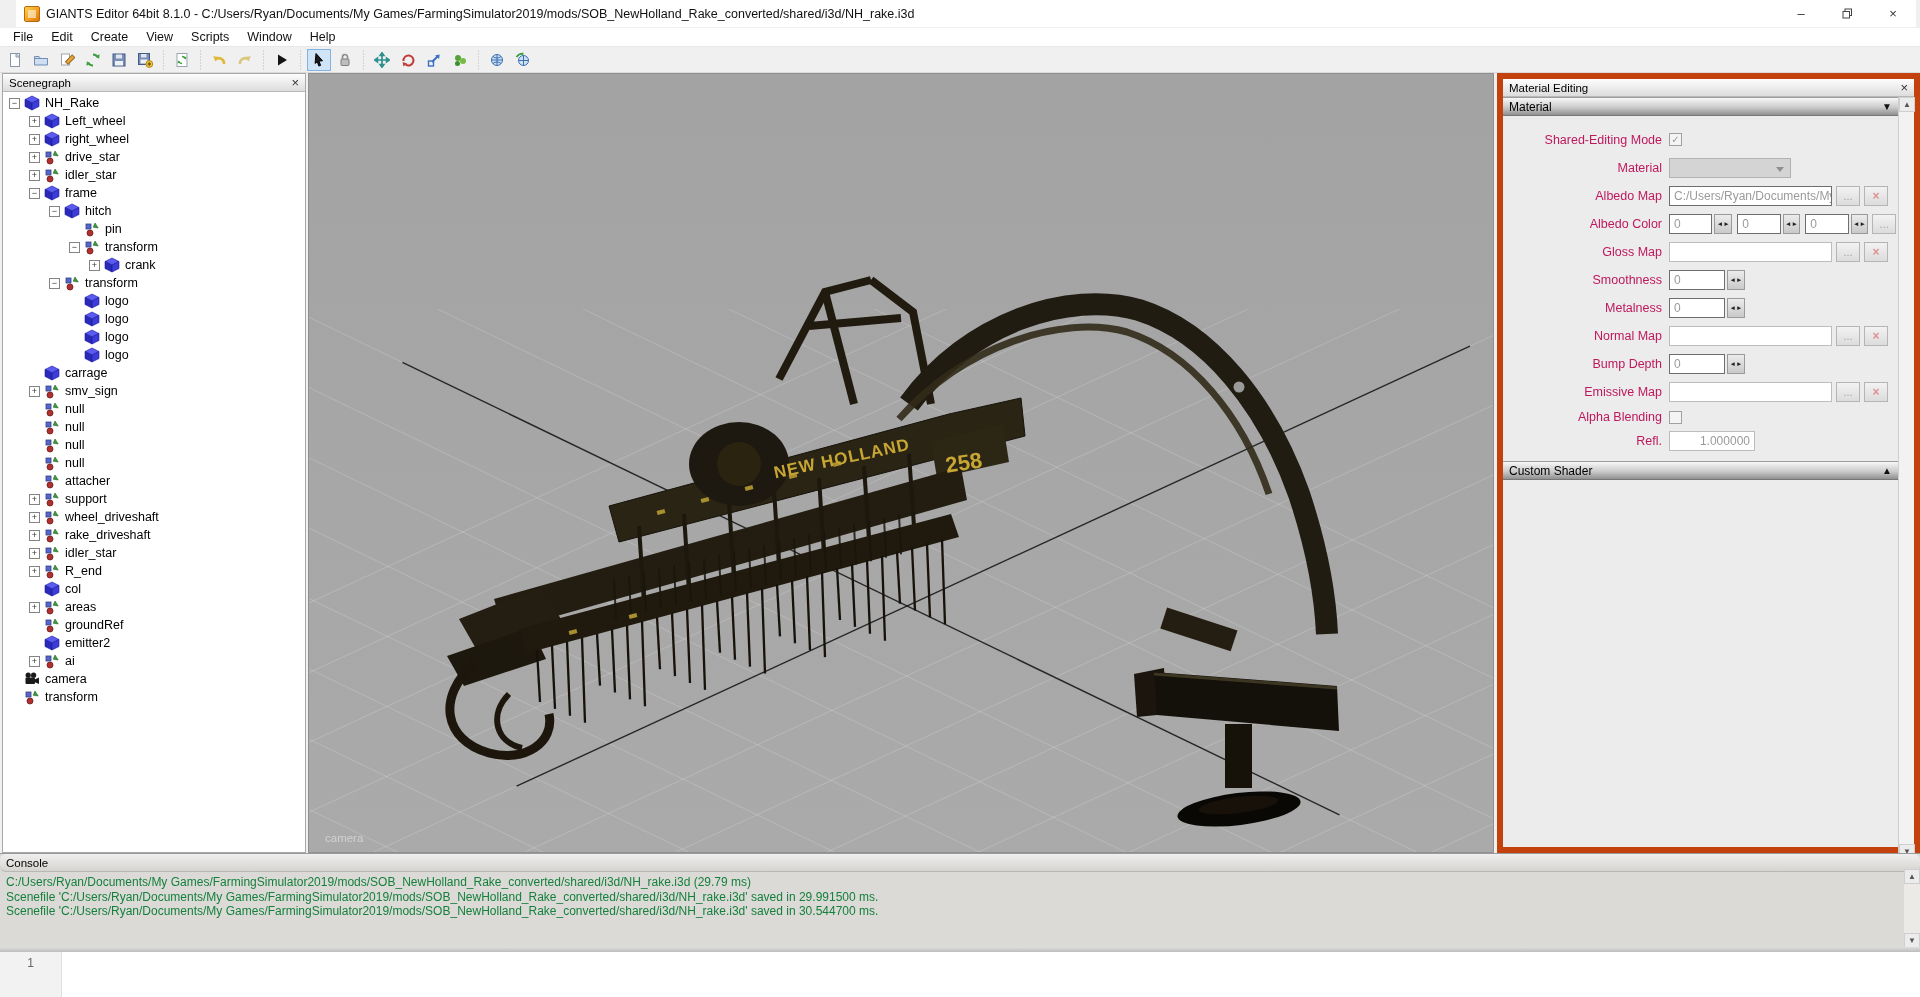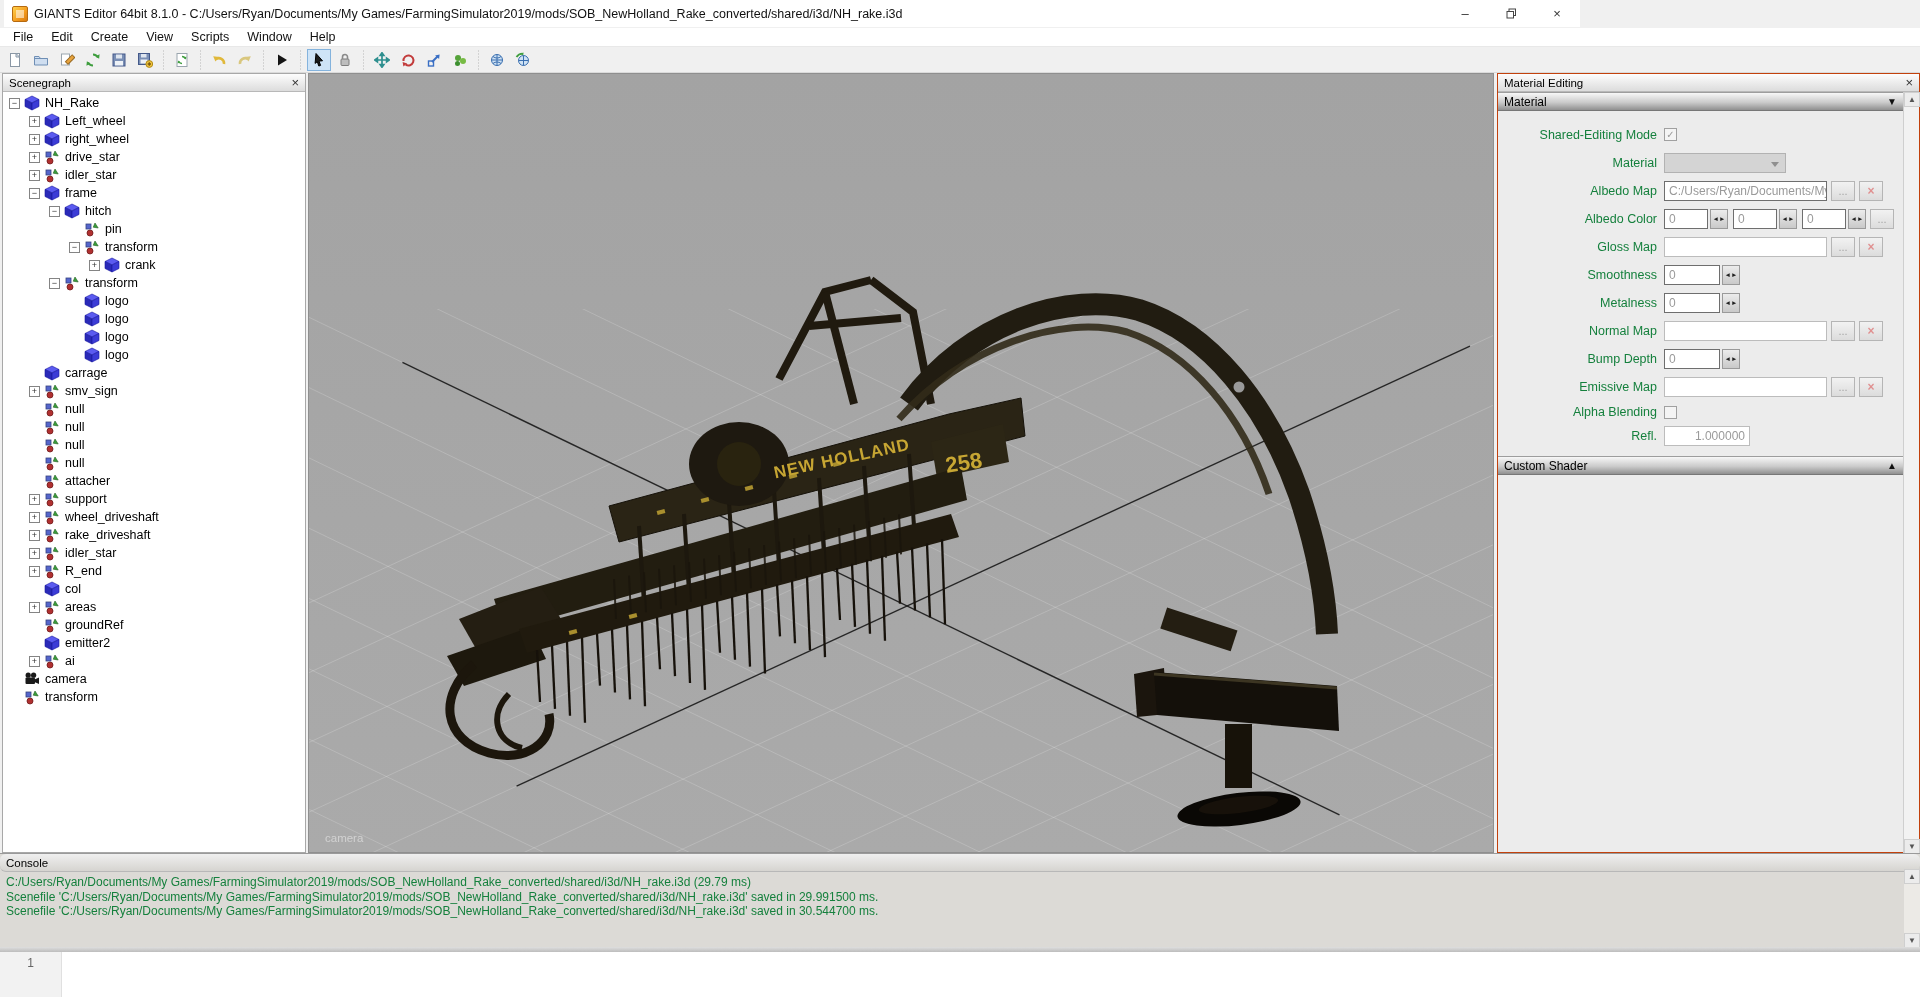--- a/index.html
+++ b/index.html
@@ -1,21 +1,21 @@
 <!DOCTYPE html>
 <html><head>
 <meta charset="utf-8">
 <style>
   * { margin:0; padding:0; box-sizing:border-box; }
   html,body { width:1920px; height:997px; overflow:hidden; background:#f0f0f0;
               font-family:"Liberation Sans", sans-serif; color:#000; }
   .abs { position:absolute; }
 
   
-  .titlebar { left:4px; top:0; width:1576px; height:28px; background:#ffffff;
+  .titlebar { left:16px; top:0; width:1900px; height:28px; background:#ffffff;
               display:flex; align-items:center; border-bottom:1px solid #f0f0f0; }
   .app-logo { width:16px; height:16px; margin:0 6px 0 8px; border-radius:2px;
               background:linear-gradient(135deg,#ffd24d 0%,#f49a1c 60%,#d97a10 100%);
               border:1px solid #b66a10; position:relative; }
   .app-logo::after { content:""; position:absolute; left:3px; top:3px; width:8px; height:8px;
               background:rgba(255,255,255,.55); }
   .title-text { font-size:12.5px; color:#111; }
   .win-controls { margin-left:auto; display:flex; height:28px; }
   .win-btn { width:46px; height:28px; display:flex; align-items:center; justify-content:center;
              font-size:13px; color:#333; }
@@ -52,33 +52,33 @@
   .exp-spacer { width:15px; flex:none; }
   .tree-icon { width:16px; height:16px; margin-right:5px; flex:none; }
 
   
   .viewport { left:308px; top:73px; width:1186px; height:780px;
               background:linear-gradient(#a3a3a3,#aaaaaa); border:1px solid #8f8f8f; overflow:hidden; }
   .camera-label { position:absolute; left:16px; bottom:8px; font-size:11.5px; color:#d2d2d2; }
 
   
   .right-panel { left:1497px; top:73px; width:423px; height:780px; background:#ececec;
-                 border:1px solid #c2410c; }
+                 border:6px solid #c2410c; }
   .rp-scroll { position:absolute; right:0; top:18px; width:16px; height:762px;
                background:#f2f2f2; border-left:1px solid #cfcfcf; }
   .scroll-arrow { width:16px; height:15px; display:flex; align-items:center; justify-content:center;
                   font-size:8px; color:#555; background:#ececec; border:1px solid #cfcfcf; }
   .scroll-arrow.bottom { position:absolute; bottom:0; }
   .section-bar { height:19px; background:linear-gradient(#f7f7f7 0%,#cbcbcb 55%,#909090 100%);
                  border-top:1px solid #9d9d9d; border-bottom:1px solid #777;
                  display:flex; align-items:center; padding:0 6px; font-size:12px; }
   .section-caret { margin-left:auto; font-size:10px; color:#111; }
   .mat-content { padding:6px 18px 4px 4px; }
   .mrow { display:flex; align-items:center; margin:7px 0; height:21px; }
-  .mlabel { width:162px; text-align:right; padding-right:7px; font-size:12.5px; color:#15803d; flex:none; }
+  .mlabel { width:162px; text-align:right; padding-right:7px; font-size:12.5px; color:#be185d; flex:none; }
   .checkbox { width:13px; height:13px; border:1px solid #a0a0a0; background:#f4f4f4;
               font-size:10px; line-height:11px; text-align:center; color:#9a9a9a; }
   .dropdown { width:122px; height:20px; background:#d4d4d4; border:1px solid #b2b2b2;
               position:relative; }
   .dropdown::after { content:""; position:absolute; right:6px; top:8px;
               border:4px solid transparent; border-top:5px solid #8f8f8f; }
   .tbox { height:20px; border:1px solid #6e6e6e; background:#fff; font-size:12px;
           color:#9a9a9a; padding:2px 4px; overflow:hidden; white-space:nowrap; }
   .tbox.disabled { border-color:#bcbcbc;text-align:right; }
   .spinbtn { width:18px; height:20px; margin-left:2px; background:linear-gradient(#ececec,#c9c9c9);

